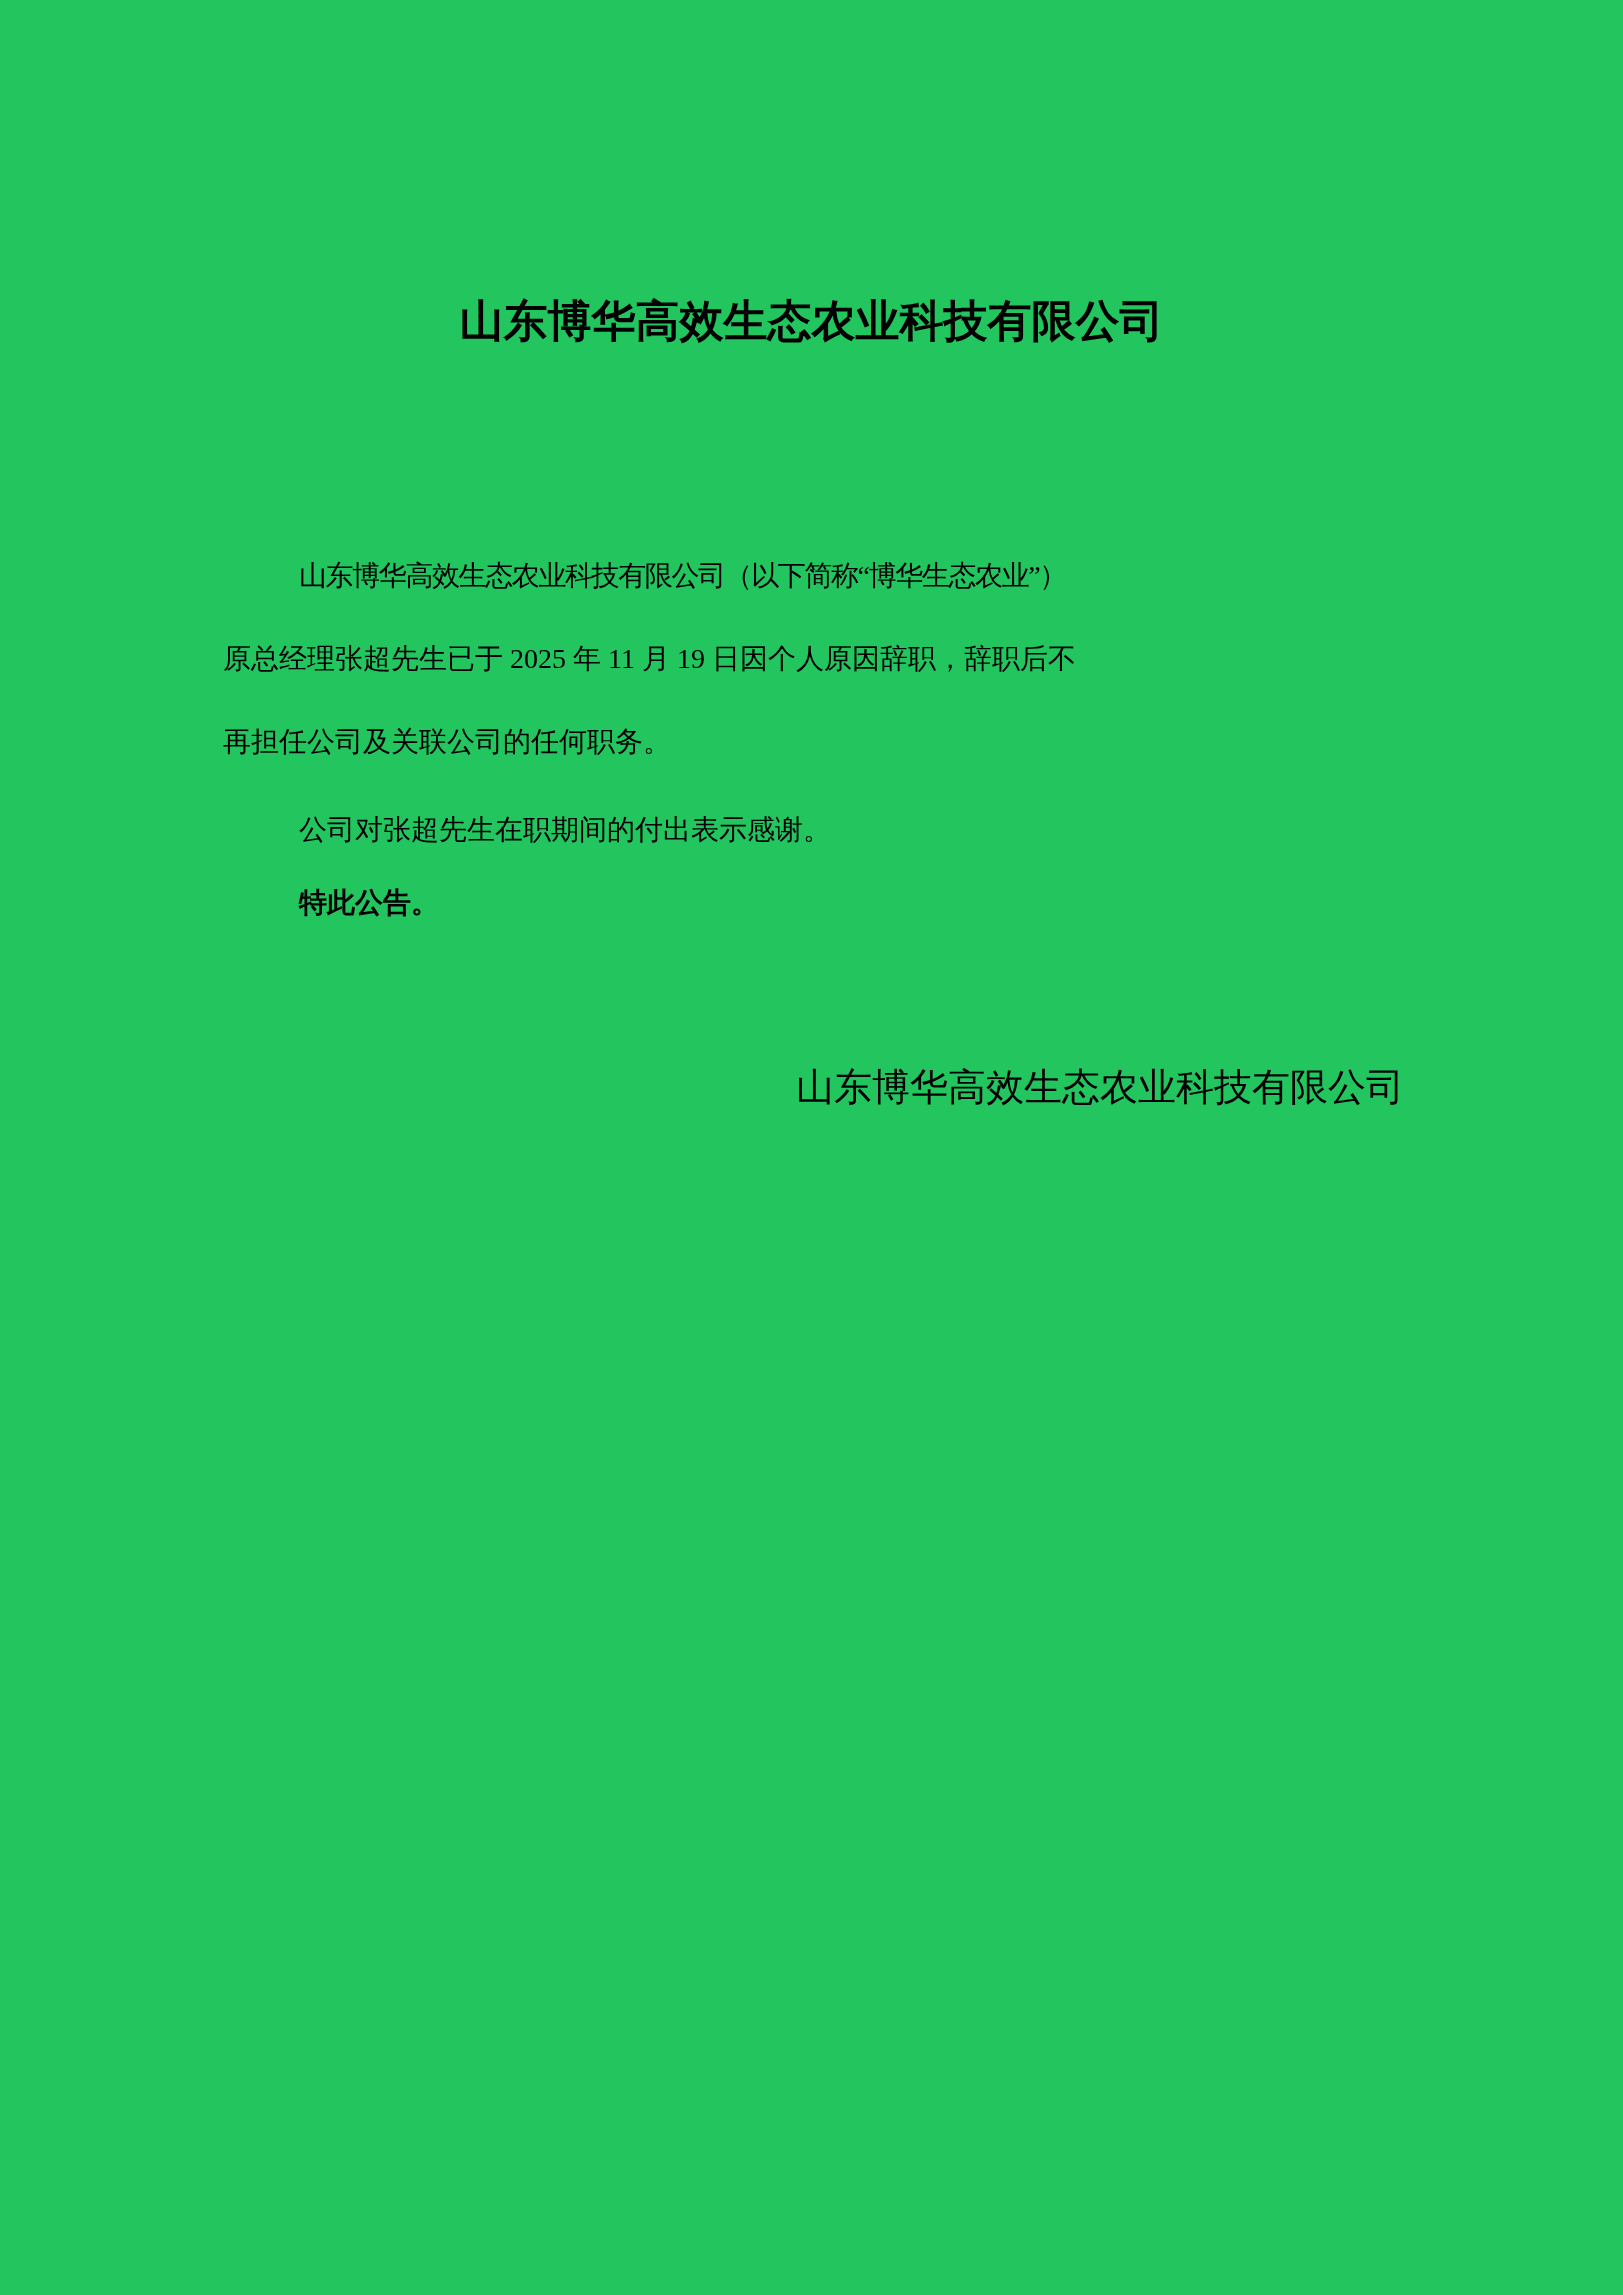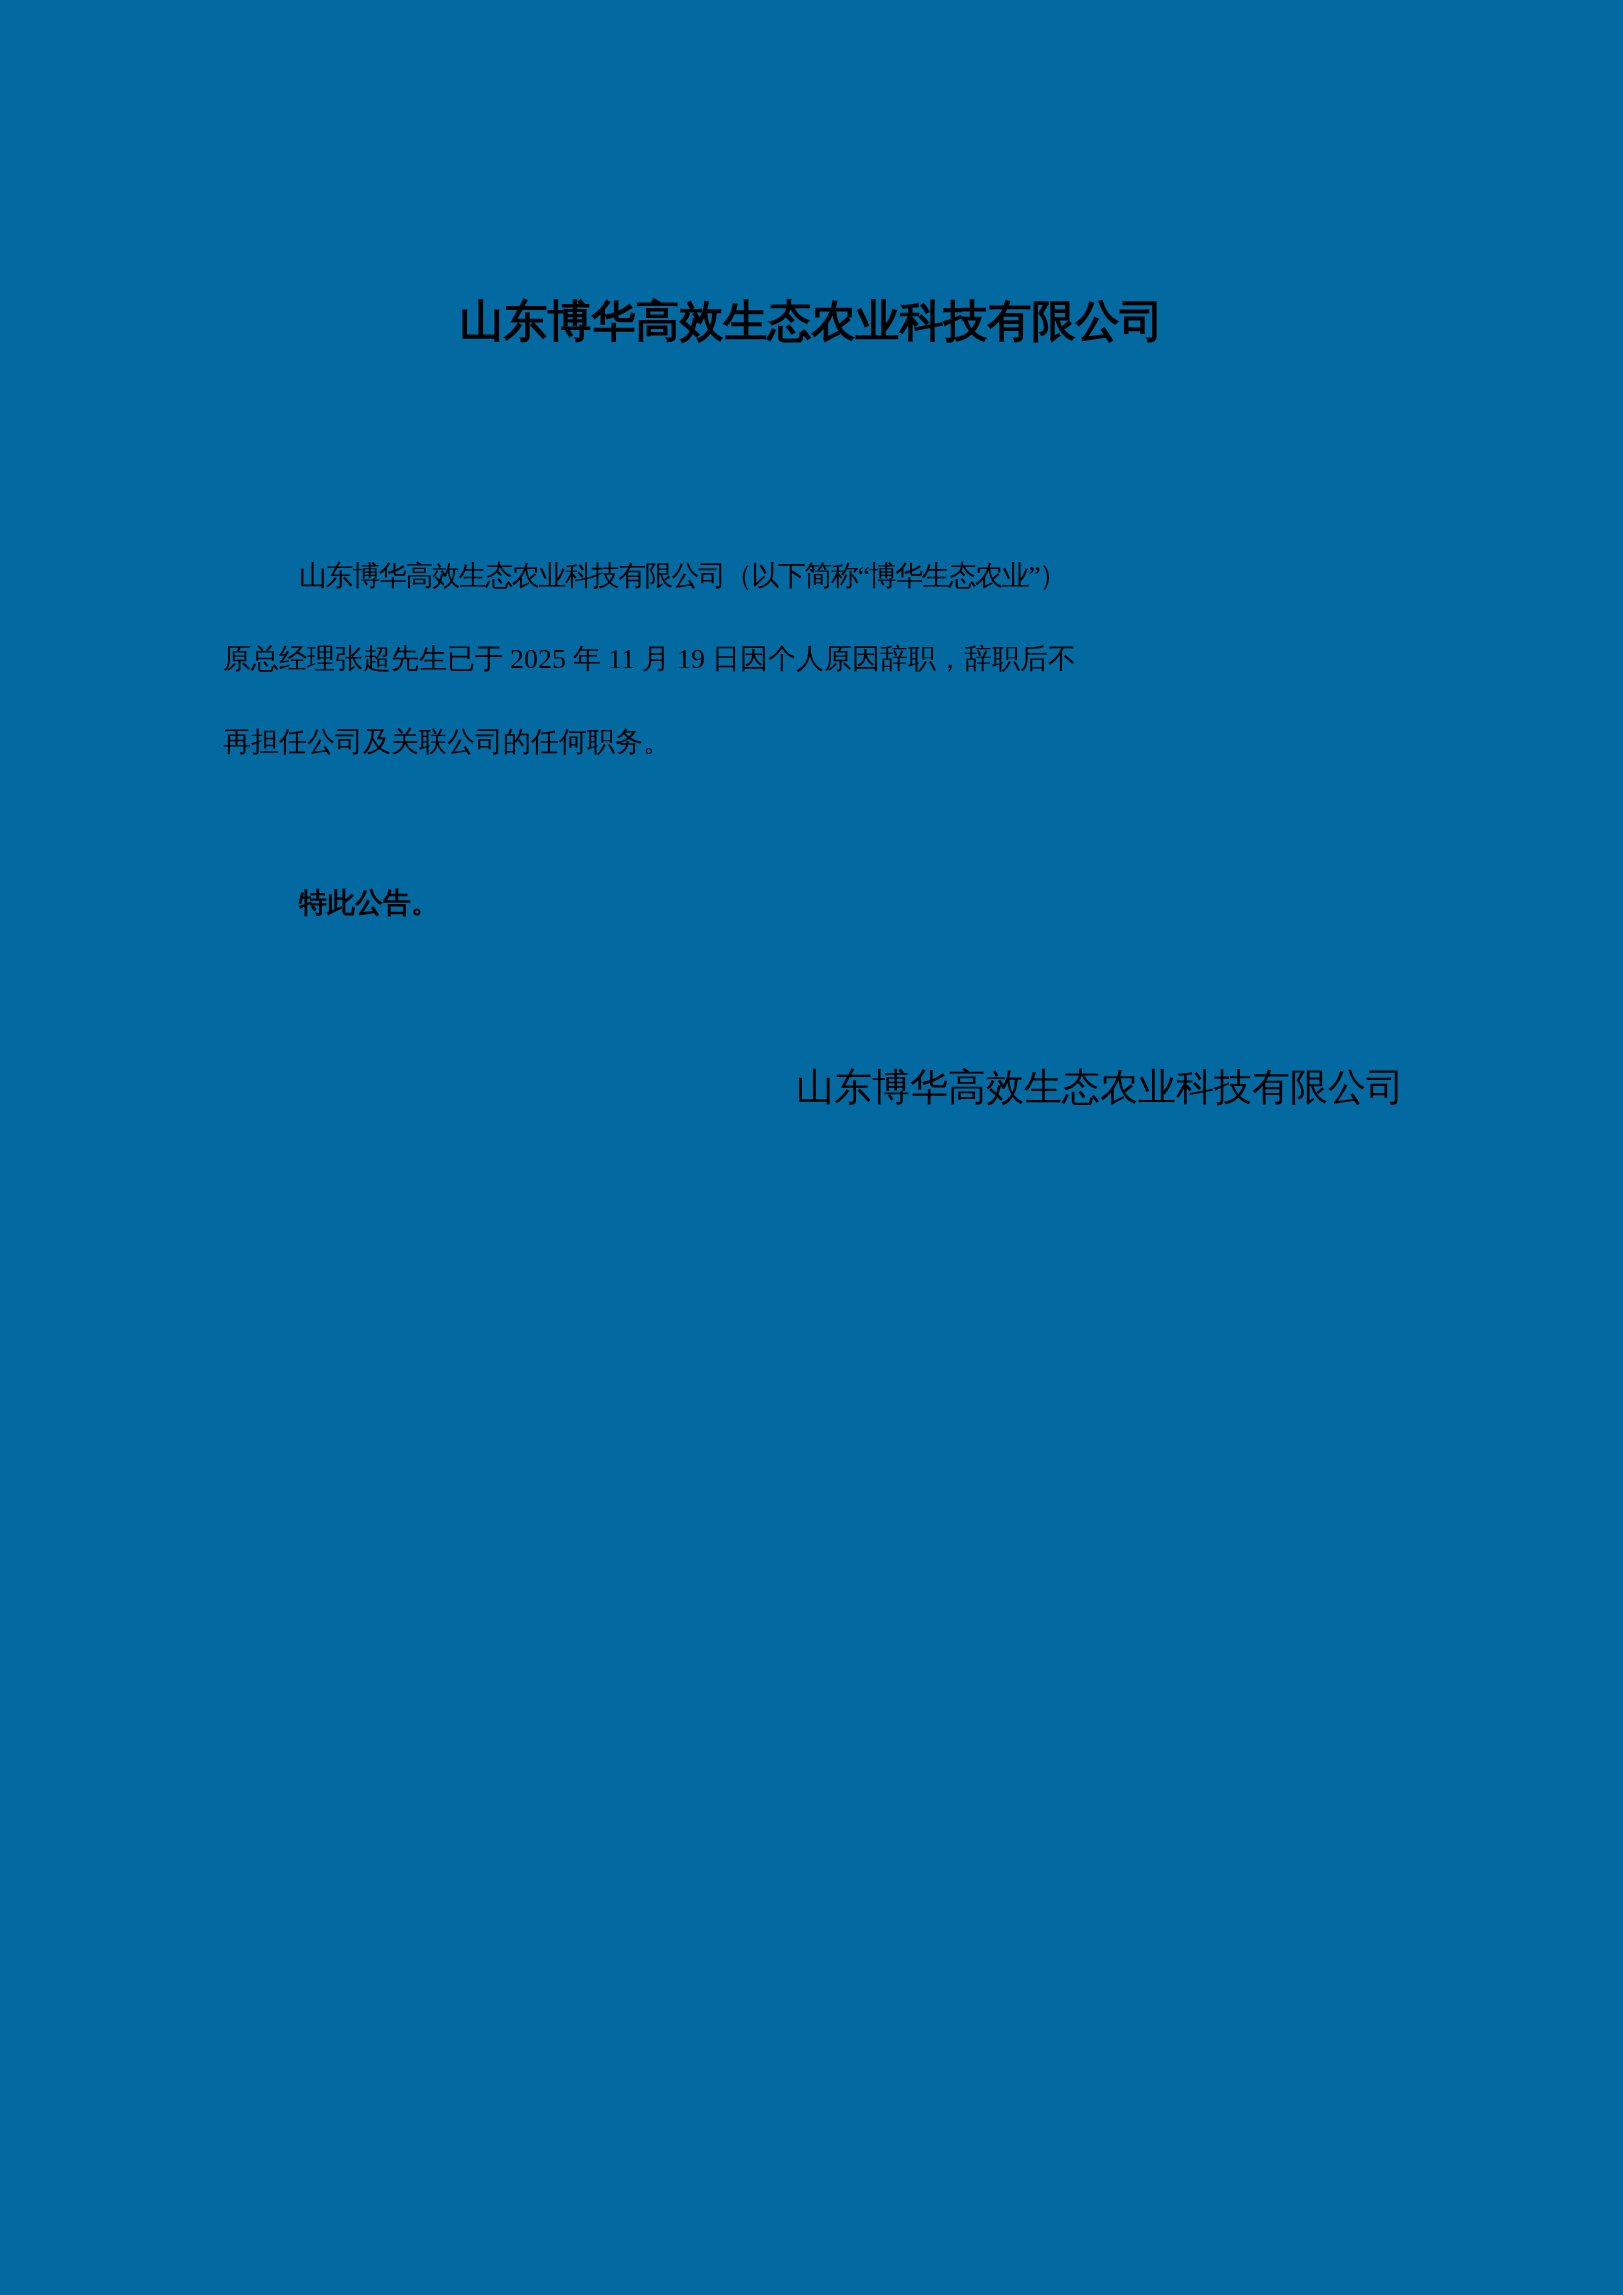--- a/index.html
+++ b/index.html
@@ -2,21 +2,21 @@
 <html style="font-size:8.7px"><head>
 <meta charset="utf-8">
 <style>
   * { margin: 0; padding: 0; box-sizing: border-box; }
   html, body { background: #e8e8e8; }
   .page {
     position: relative;
     width: 1623px;
     height: 2295px;
     margin: 0 auto;
-    background: #0369a1;
+    background: #22c55e;
     color: #000000;
     font-family: "Liberation Serif", "DejaVu Serif", serif;
     overflow: hidden;
   }
   
   .doc-title {
     position: absolute;
     left: 0;
     width: 100%;
     text-align: center;
@@ -62,20 +62,21 @@
 
   <div class="doc-title t1">山东博华高效生态农业科技有限公司</div>
 
 
   <div class="body-line indent squeeze bl1">山东博华高效生态农业科技有限公司（以下简称“博华生态农业”）</div>
 
   <div class="body-line bl2">原总经理张超先生已于 2025 年 11 月 19 日因个人原因辞职，辞职后不</div>
 
   <div class="body-line bl3">再担任公司及关联公司的任何职务。</div>
 
+  <div class="body-line indent bl4">公司对张超先生在职期间的付出表示感谢。</div>
 
   <div class="body-line indent bl5">特此公告。</div>
 
   <div class="sig-line sig-company">山东博华高效生态农业科技有限公司</div>
 
 
 </div>
 
 
 </body></html>

